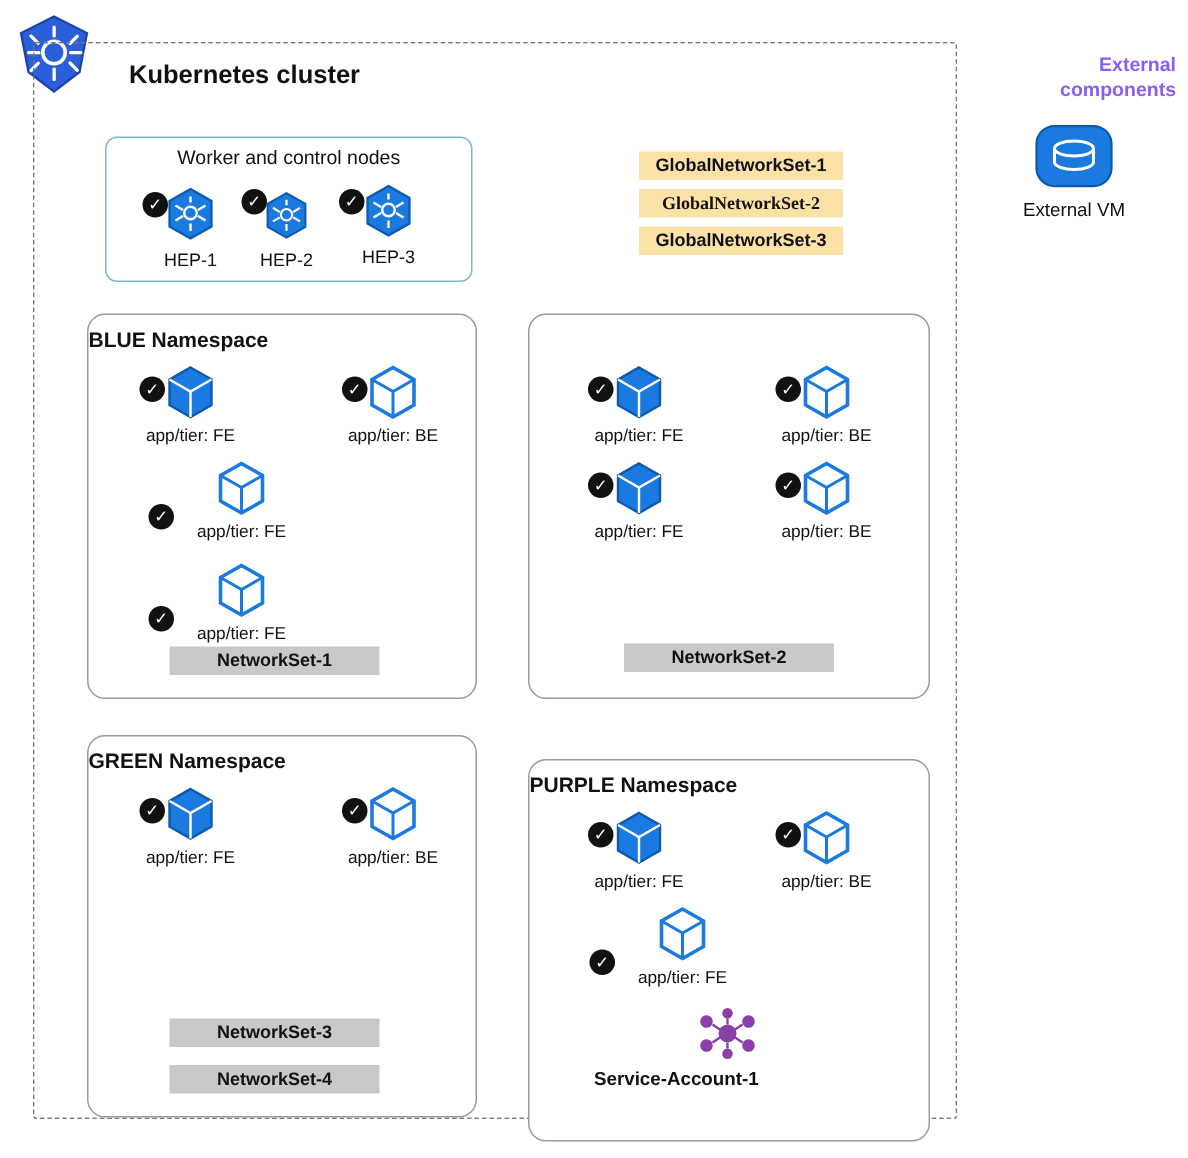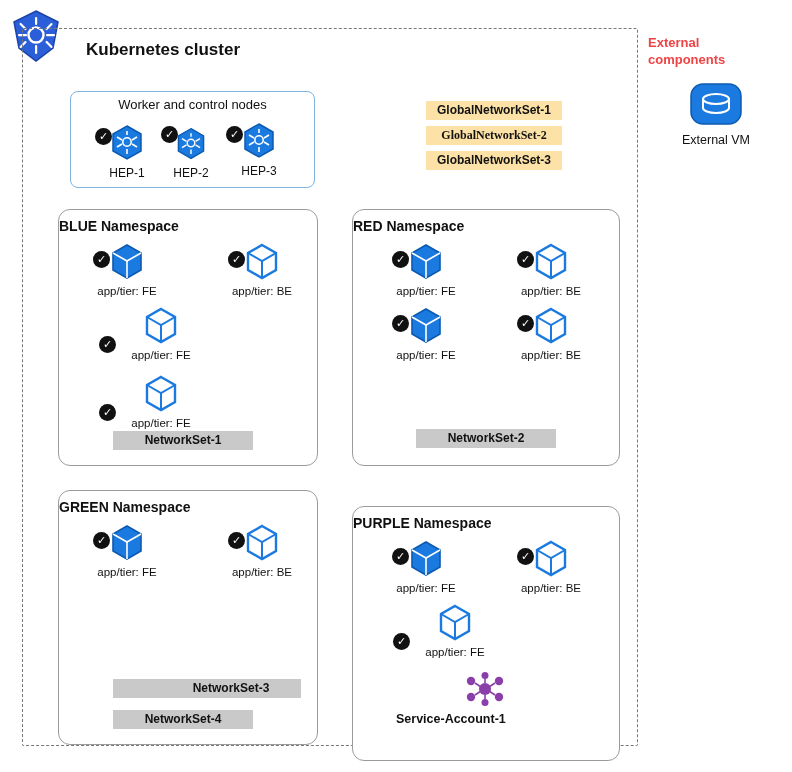--- a/index.html
+++ b/index.html
@@ -131,24 +131,24 @@
     color: #111;
   }
   .chip.gray { background: #c9c9c9; }
   .chip.amber { background: #fde2a7; margin-left: 24px; }
 
   
   #ext-title {
     left: 648px;
     top: 34px;
     width: 136px;
-    text-align: left;
+    text-align: right;
     font-size: 13px;
     font-weight: bold;
-    color: #ef4444;
+    color: #8b5cf6;
     line-height: 17px;
   }
   #db-glyph {
     left: 688px;
     top: 78px;
     width: 56px;
     height: 52px;
   }
   #db-label {
     left: 648px;
@@ -301,21 +301,20 @@
         <line x1="20" y1="20" x2="20" y2="37" stroke="#1b7ae0" stroke-width="2"></line>
       </svg>
       <span class="check" style="left:-42px; top:31px;">✓</span>
     </div>
     <div class="label">app/tier: FE</div>
   </div>
 </div>
 <div class="chip gray" style="left:113px; top:431px; width:140px;">NetworkSet-1</div>
 
 <div class="abs ns-box" id="ns-red">
-  <div class="ns-title">RED Namespace</div>
 
   <div class="ep" style="left:27px; top:31px;">
     <div class="glyph">
       <svg viewBox="0 0 40 42" width="40" height="42">
         <polygon points="20,4 34,12 34,29 20,37 6,29 6,12" fill="#1b7ae0" stroke="#0c5ab0" stroke-width="1.6"></polygon>
         <polyline points="6,12 20,20 34,12" fill="none" stroke="#ffffff" stroke-width="1.6"></polyline>
         <line x1="20" y1="20" x2="20" y2="37" stroke="#ffffff" stroke-width="1.6"></line>
       </svg>
       <span class="check" style="left:-14px; top:10px;">✓</span>
     </div>
@@ -380,21 +379,21 @@
       <svg viewBox="0 0 40 42" width="40" height="42">
         <polygon points="20,4 34,12 34,29 20,37 6,29 6,12" fill="#ffffff" stroke="#1b7ae0" stroke-width="2.4"></polygon>
         <polyline points="6,12 20,20 34,12" fill="none" stroke="#1b7ae0" stroke-width="2"></polyline>
         <line x1="20" y1="20" x2="20" y2="37" stroke="#1b7ae0" stroke-width="2"></line>
       </svg>
       <span class="check" style="left:-14px; top:10px;">✓</span>
     </div>
     <div class="label">app/tier: BE</div>
   </div>
 </div>
-<div class="chip gray" style="left:113px; top:679px; width:140px;padding-left:48px;">NetworkSet-3</div>
+<div class="chip gray" style="left:113px; top:679px; width:140px;">NetworkSet-3</div>
 <div class="chip gray" style="left:113px; top:710px; width:140px;">NetworkSet-4</div>
 
 <div class="abs ns-box" id="ns-purple">
   <div class="ns-title">PURPLE Namespace</div>
 
   <div class="ep" style="left:27px; top:31px;">
     <div class="glyph">
       <svg viewBox="0 0 40 42" width="40" height="42">
         <polygon points="20,4 34,12 34,29 20,37 6,29 6,12" fill="#1b7ae0" stroke="#0c5ab0" stroke-width="1.6"></polygon>
         <polyline points="6,12 20,20 34,12" fill="none" stroke="#ffffff" stroke-width="1.6"></polyline>

